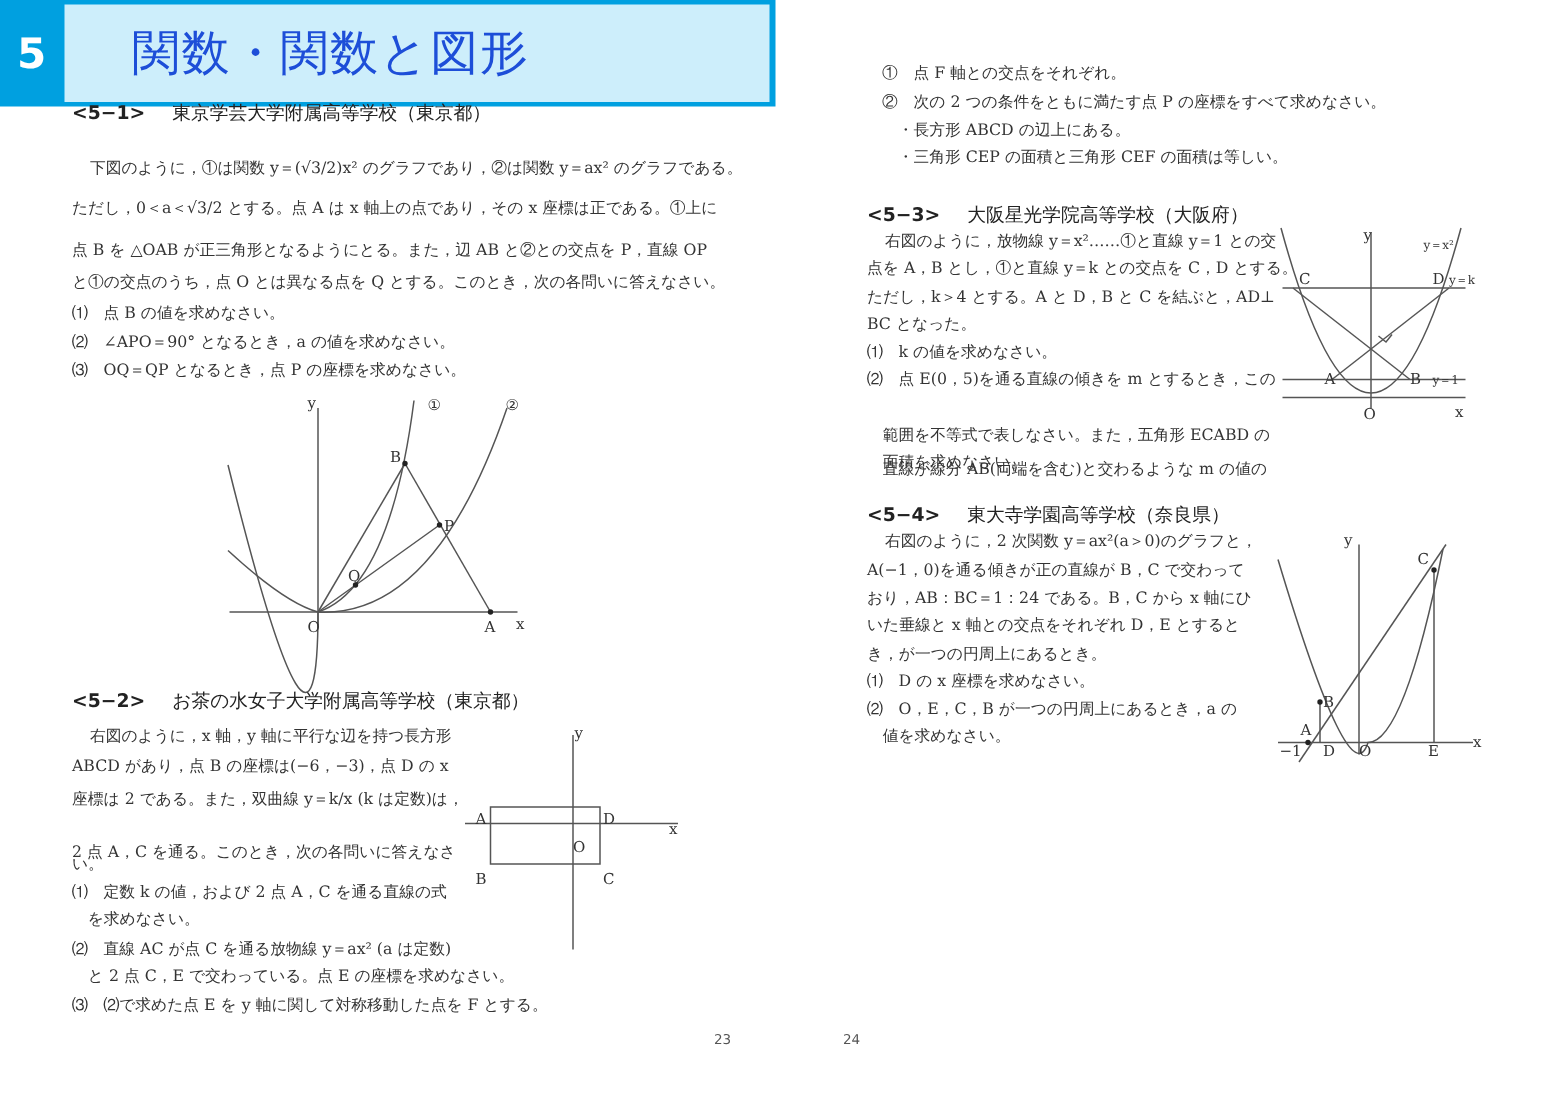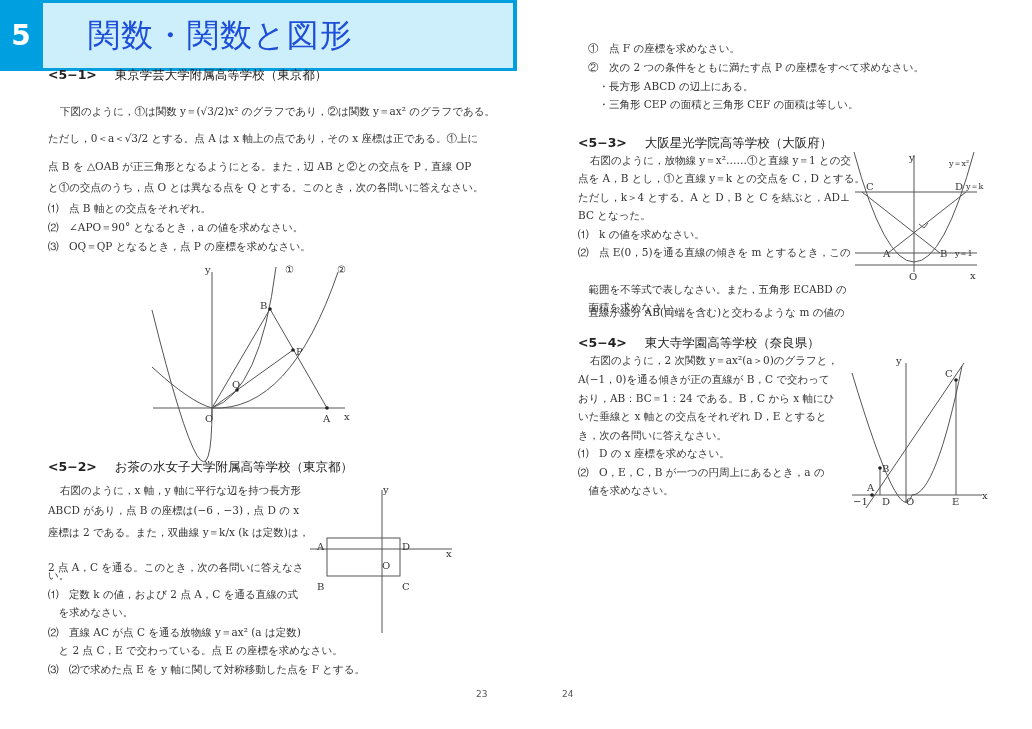--- a/index.html
+++ b/index.html
@@ -26,21 +26,21 @@
 <div class="abs header-title-box"></div>
 <div class="abs header-title">関数・関数と図形</div>
 
 <div class="abs problem-head" style="left:48px;top:67px;text-align:center;">
   <span class="num">&lt;5−1&gt;</span><span>東京学芸大学附属高等学校（東京都）</span>
 </div>
 <div class="abs line" style="left:60px;top:105px;">下図のように，①は関数 y＝(√3/2)x² のグラフであり，②は関数 y＝ax² のグラフである。</div>
 <div class="abs line" style="left:48px;top:132px;">ただし，0＜a＜√3/2 とする。点 A は x 軸上の点であり，その x 座標は正である。①上に</div>
 <div class="abs line" style="left:48px;top:160px;">点 B を △OAB が正三角形となるようにとる。また，辺 AB と②との交点を P，直線 OP</div>
 <div class="abs line" style="left:48px;top:181px;">と①の交点のうち，点 O とは異なる点を Q とする。このとき，次の各問いに答えなさい。</div>
-<div class="abs line" style="left:48px;top:202px;">⑴　点 B 軸との交点をそれぞれ。</div>
+<div class="abs line" style="left:48px;top:202px;">⑴　点 B の値を求めなさい。</div>
 <div class="abs line" style="left:48px;top:221px;">⑵　∠APO＝90° となるとき，a の値を求めなさい。</div>
 <div class="abs line" style="left:48px;top:240px;">⑶　OQ＝QP となるとき，点 P の座標を求めなさい。</div>
 
 <svg style="left:150px;top:262px;" width="210" height="165">
   <g stroke="#555" stroke-width="1" fill="none">
     <line x1="3" y1="146" x2="195" y2="146"></line>
     <line x1="62" y1="10" x2="62" y2="155"></line>
 
     <path d="M2,48 Q62,290 62,146 M62,146 Q110,130 126,5"></path>
 
@@ -89,21 +89,21 @@
   </g>
 </svg>
 <div class="abs diag-label" style="left:383px;top:484px;">y</div>
 <div class="abs diag-label" style="left:317px;top:541px;">A</div>
 <div class="abs diag-label" style="left:402px;top:541px;">D</div>
 <div class="abs diag-label" style="left:446px;top:548px;">x</div>
 <div class="abs diag-label" style="left:382px;top:560px;">O</div>
 <div class="abs diag-label" style="left:317px;top:581px;">B</div>
 <div class="abs diag-label" style="left:402px;top:581px;">C</div>
 
-<div class="abs line" style="left:588px;top:42px;">①　点 F の座標を求めなさい。</div>
+<div class="abs line" style="left:588px;top:42px;">①　点 F 軸との交点をそれぞれ。</div>
 <div class="abs line" style="left:588px;top:61px;">②　次の 2 つの条件をともに満たす点 P の座標をすべて求めなさい。</div>
 <div class="abs line" style="left:588px;top:80px;">　・長方形 ABCD の辺上にある。</div>
 <div class="abs line" style="left:588px;top:98px;">　・三角形 CEP の面積と三角形 CEF の面積は等しい。</div>
 
 <div class="abs problem-head" style="left:578px;top:135px;">
   <span class="num">&lt;5−3&gt;</span><span>大阪星光学院高等学校（大阪府）</span>
 </div>
 <div class="abs line" style="left:590px;top:154px;">右図のように，放物線 y＝x²……①と直線 y＝1 との交</div>
 <div class="abs line" style="left:578px;top:172px;">点を A，B とし，①と直線 y＝k との交点を C，D とする。</div>
 <div class="abs line" style="left:578px;top:191px;">ただし，k＞4 とする。A と D，B と C を結ぶと，AD⊥</div>
@@ -137,21 +137,21 @@
 <div class="abs diag-label" style="left:909px;top:271px;">O</div>
 <div class="abs diag-label" style="left:970px;top:270px;">x</div>
 
 <div class="abs problem-head" style="left:578px;top:335px;">
   <span class="num">&lt;5−4&gt;</span><span>東大寺学園高等学校（奈良県）</span>
 </div>
 <div class="abs line" style="left:590px;top:354px;">右図のように，2 次関数 y＝ax²(a＞0)のグラフと，</div>
 <div class="abs line" style="left:578px;top:373px;">A(−1，0)を通る傾きが正の直線が B，C で交わって</div>
 <div class="abs line" style="left:578px;top:392px;">おり，AB：BC＝1：24 である。B，C から x 軸にひ</div>
 <div class="abs line" style="left:578px;top:410px;">いた垂線と x 軸との交点をそれぞれ D，E とすると</div>
-<div class="abs line" style="left:578px;top:429px;">き，次の各問いに答えなさい。</div>
+<div class="abs line" style="left:578px;top:429px;">き，が一つの円周上にあるとき。</div>
 <div class="abs line" style="left:578px;top:447px;">⑴　D の x 座標を求めなさい。</div>
 <div class="abs line" style="left:578px;top:466px;">⑵　O，E，C，B が一つの円周上にあるとき，a の</div>
 <div class="abs line" style="left:578px;top:484px;">　値を求めなさい。</div>
 
 <svg style="left:850px;top:358px;" width="140" height="150">
   <g stroke="#555" stroke-width="1" fill="none">
     <line x1="2" y1="137" x2="132" y2="137"></line>
     <line x1="56" y1="5" x2="56" y2="145"></line>
     <path d="M2,15 Q50,175 62,137 Q86,137 112,8"></path>
     <line x1="16" y1="150" x2="114" y2="5"></line>

